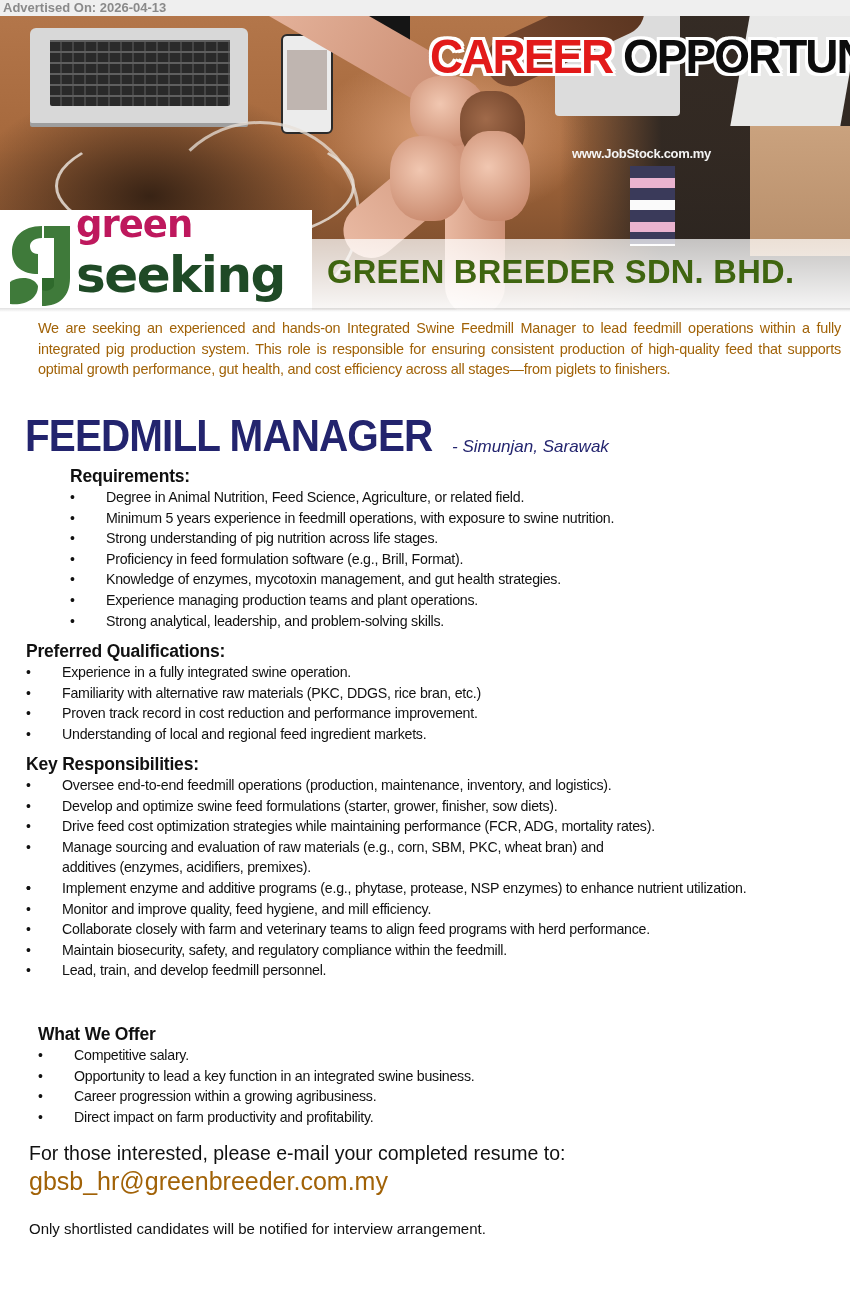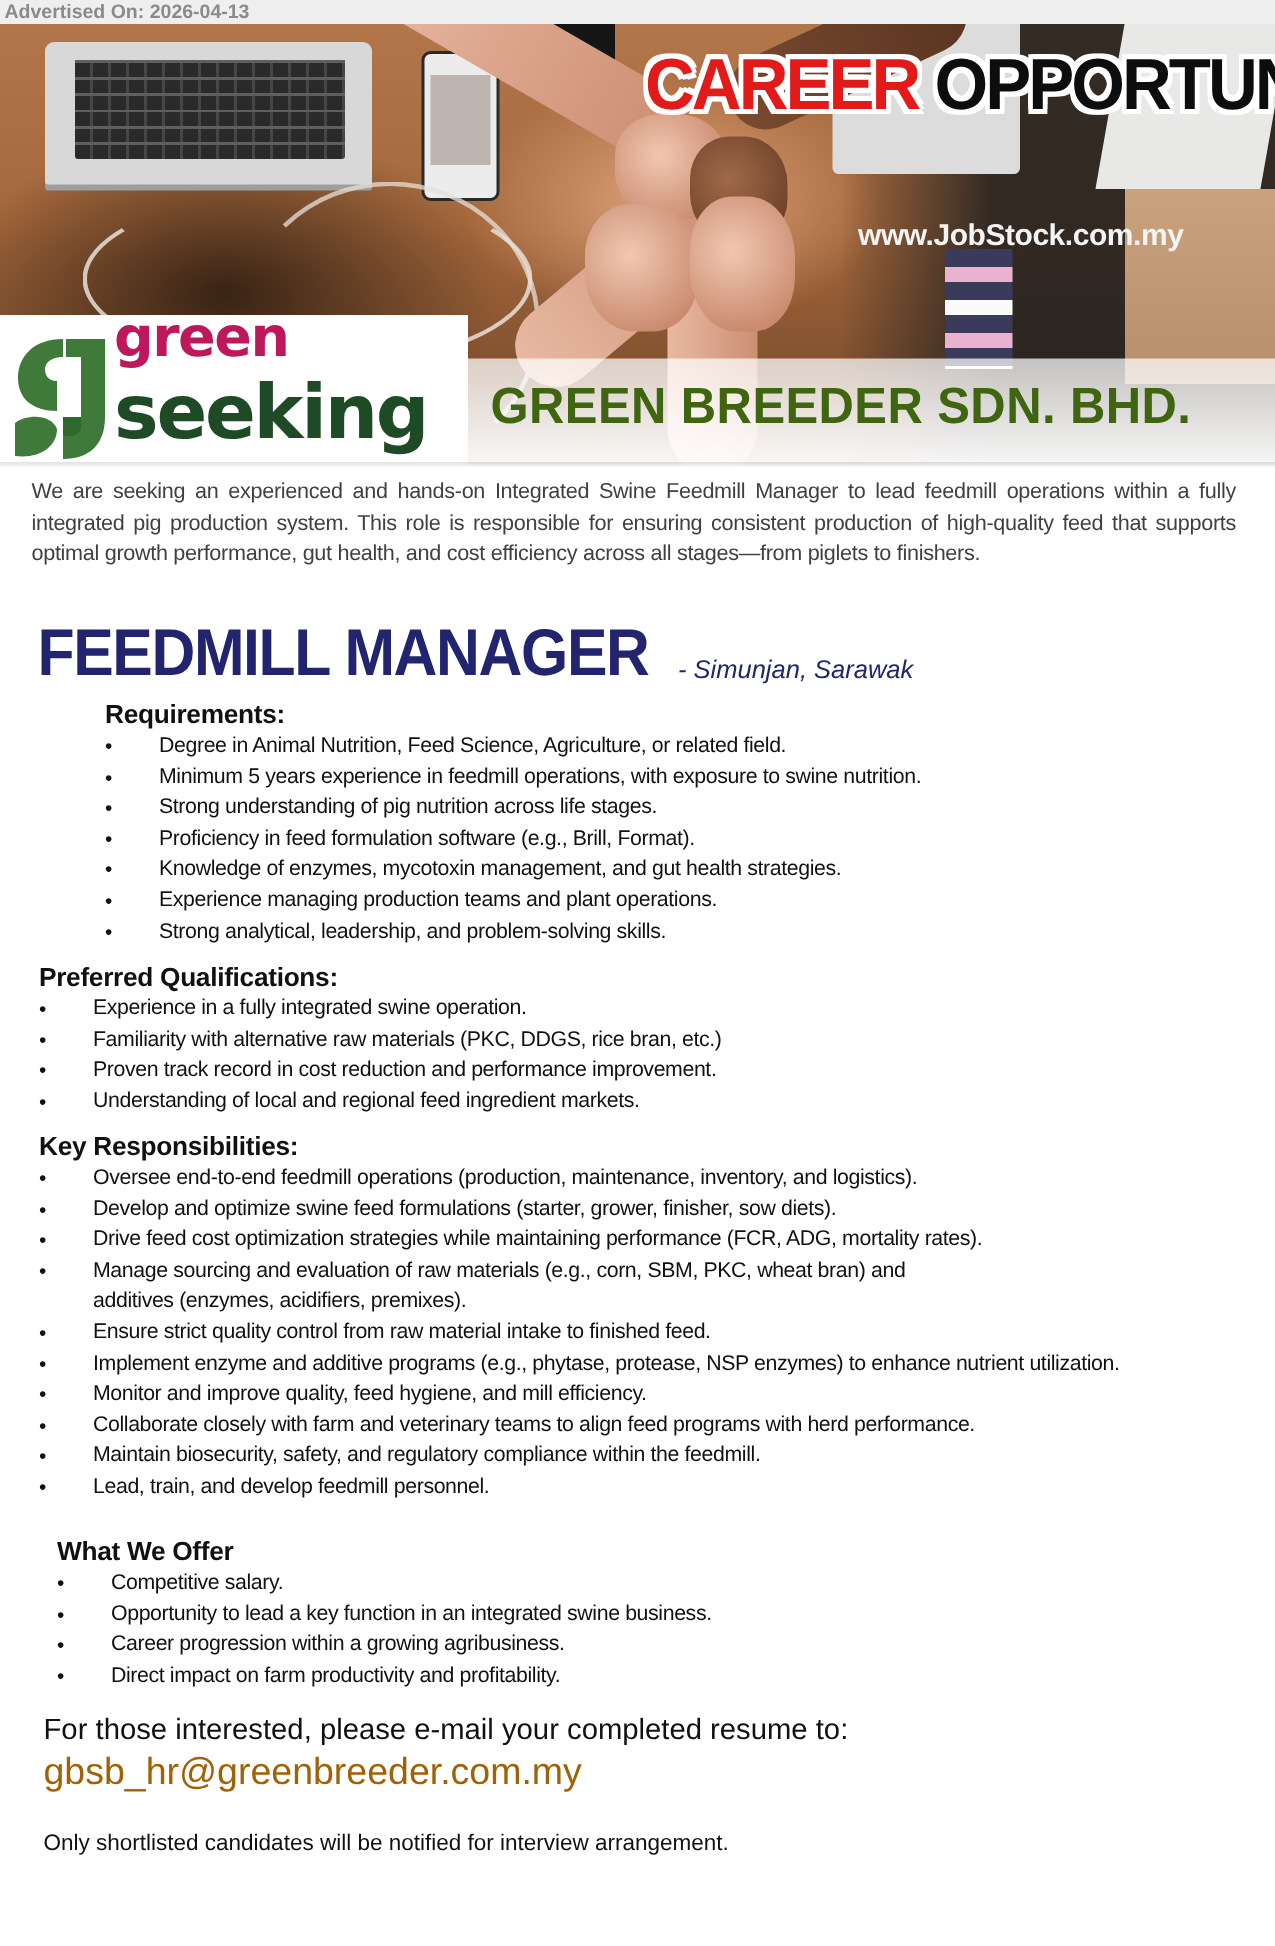--- a/index.html
+++ b/index.html
@@ -105,21 +105,21 @@
     text-shadow: -3px -3px 0 #fff, 3px -3px 0 #fff, -3px 3px 0 #fff, 3px 3px 0 #fff,
                  0 3px 0 #fff, 0 -3px 0 #fff, 3px 0 0 #fff, -3px 0 0 #fff;
   }
   .career .c2 {
     color: #0d0d0d;
     text-shadow: -3px -3px 0 #fff, 3px -3px 0 #fff, -3px 3px 0 #fff, 3px 3px 0 #fff,
                  0 3px 0 #fff, 0 -3px 0 #fff, 3px 0 0 #fff, -3px 0 0 #fff;
   }
   .jobstock {
     position: absolute; left: 572px; top: 146px;
-    font-family: "Liberation Sans", sans-serif; font-weight: bold; font-size: 20px;
+    font-family: "Liberation Sans", sans-serif; font-weight: bold; font-size: 13px;
     color: #f4f4f4; letter-spacing: -0.3px;
   }
 
   
   .band {
     position: absolute; left: 312px; top: 239px; width: 538px; height: 71px;
     background: linear-gradient(180deg, rgba(255,255,255,0.72), rgba(255,255,255,0.96));
   }
   .company-name {
     position: absolute; left: 327px; top: 252px;
@@ -146,23 +146,23 @@
     font-family: "DejaVu Sans", sans-serif; font-weight: bold; font-size: 50px;
     color: #1f4a26; letter-spacing: -1.5px; line-height: 1;
   }
   .logo-shadow {
     position: absolute; left: 0; top: 308px; width: 850px; height: 4px;
     background: linear-gradient(180deg, rgba(0,0,0,0.12), rgba(0,0,0,0));
   }
 
   
   .intro {
-    position: absolute; left: 21px; top: 318px; width: 803px;
+    position: absolute; left: 38px; top: 318px; width: 803px;
     font-family: "Liberation Sans", sans-serif; font-size: 14.4px; line-height: 20.7px;
-    color: #404040; text-align: justify; letter-spacing: -0.2px;
+    color: #a16207; text-align: justify; letter-spacing: -0.2px;
   }
   .job-title {
     position: absolute; left: 25px; top: 412px;
     font-family: "Liberation Sans", sans-serif; font-weight: bold; font-size: 44px;
     color: #23246e; letter-spacing: -1px; line-height: 48px; white-space: nowrap;
     transform: scaleX(0.92); transform-origin: left center;
   }
   .job-location {
     position: absolute; left: 452px; top: 437px;
     font-family: "Liberation Sans", sans-serif; font-style: italic; font-size: 17px;
@@ -284,21 +284,21 @@
 </div>
 
 <div class="section sec-resp">
   <h3>Key Responsibilities:</h3>
   <ul>
     <li><span class="bullet">•</span><span>Oversee end-to-end feedmill operations (production, maintenance, inventory, and logistics).</span></li>
     <li><span class="bullet">•</span><span>Develop and optimize swine feed formulations (starter, grower, finisher, sow diets).</span></li>
     <li><span class="bullet">•</span><span>Drive feed cost optimization strategies while maintaining performance (FCR, ADG, mortality rates).</span></li>
     <li><span class="bullet">•</span><span>Manage sourcing and evaluation of raw materials (e.g., corn, SBM, PKC, wheat bran) and</span></li>
     <li><span>additives (enzymes, acidifiers, premixes).</span></li>
-    <li><span class="bullet">•</span><span>Ensure strict quality control from raw material intake to finished feed.</span></li>
+    <li><span class="bullet">•</span></li>
     <li><span class="bullet">•</span><span>Implement enzyme and additive programs (e.g., phytase, protease, NSP enzymes) to enhance nutrient utilization.</span></li>
     <li><span class="bullet">•</span><span>Monitor and improve quality, feed hygiene, and mill efficiency.</span></li>
     <li><span class="bullet">•</span><span>Collaborate closely with farm and veterinary teams to align feed programs with herd performance.</span></li>
     <li><span class="bullet">•</span><span>Maintain biosecurity, safety, and regulatory compliance within the feedmill.</span></li>
     <li><span class="bullet">•</span><span>Lead, train, and develop feedmill personnel.</span></li>
   </ul>
 </div>
 
 <div class="section sec-offer">
   <h3>What We Offer</h3>

